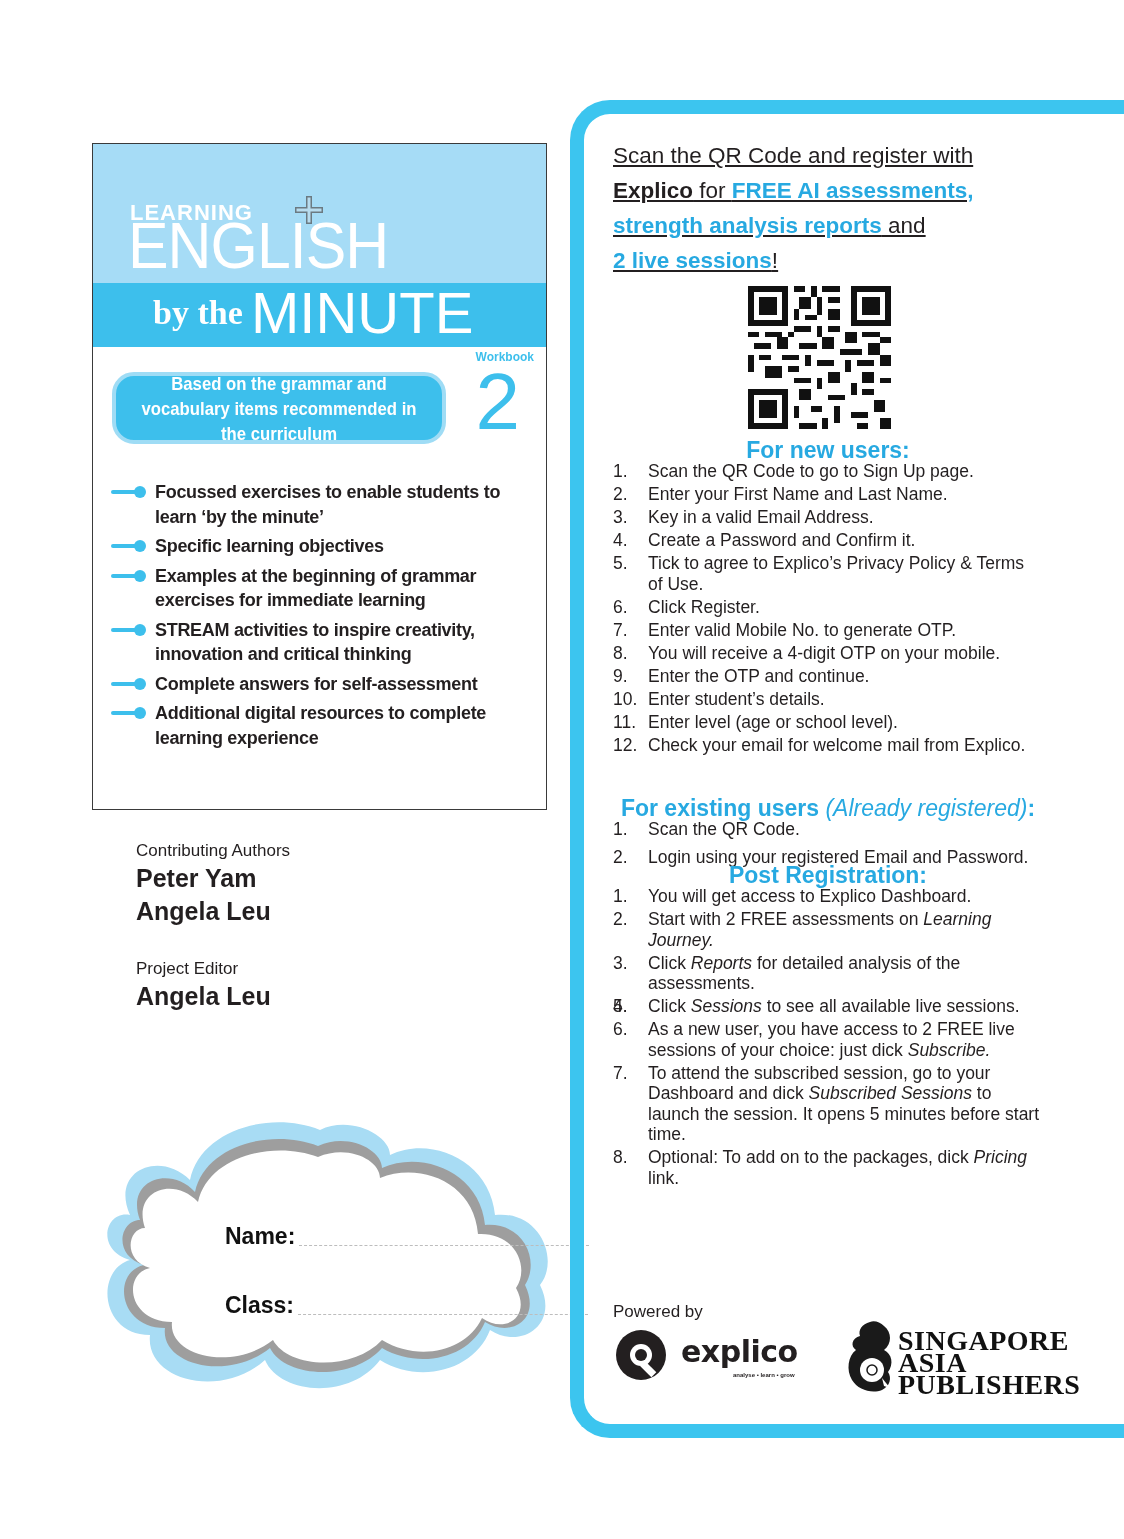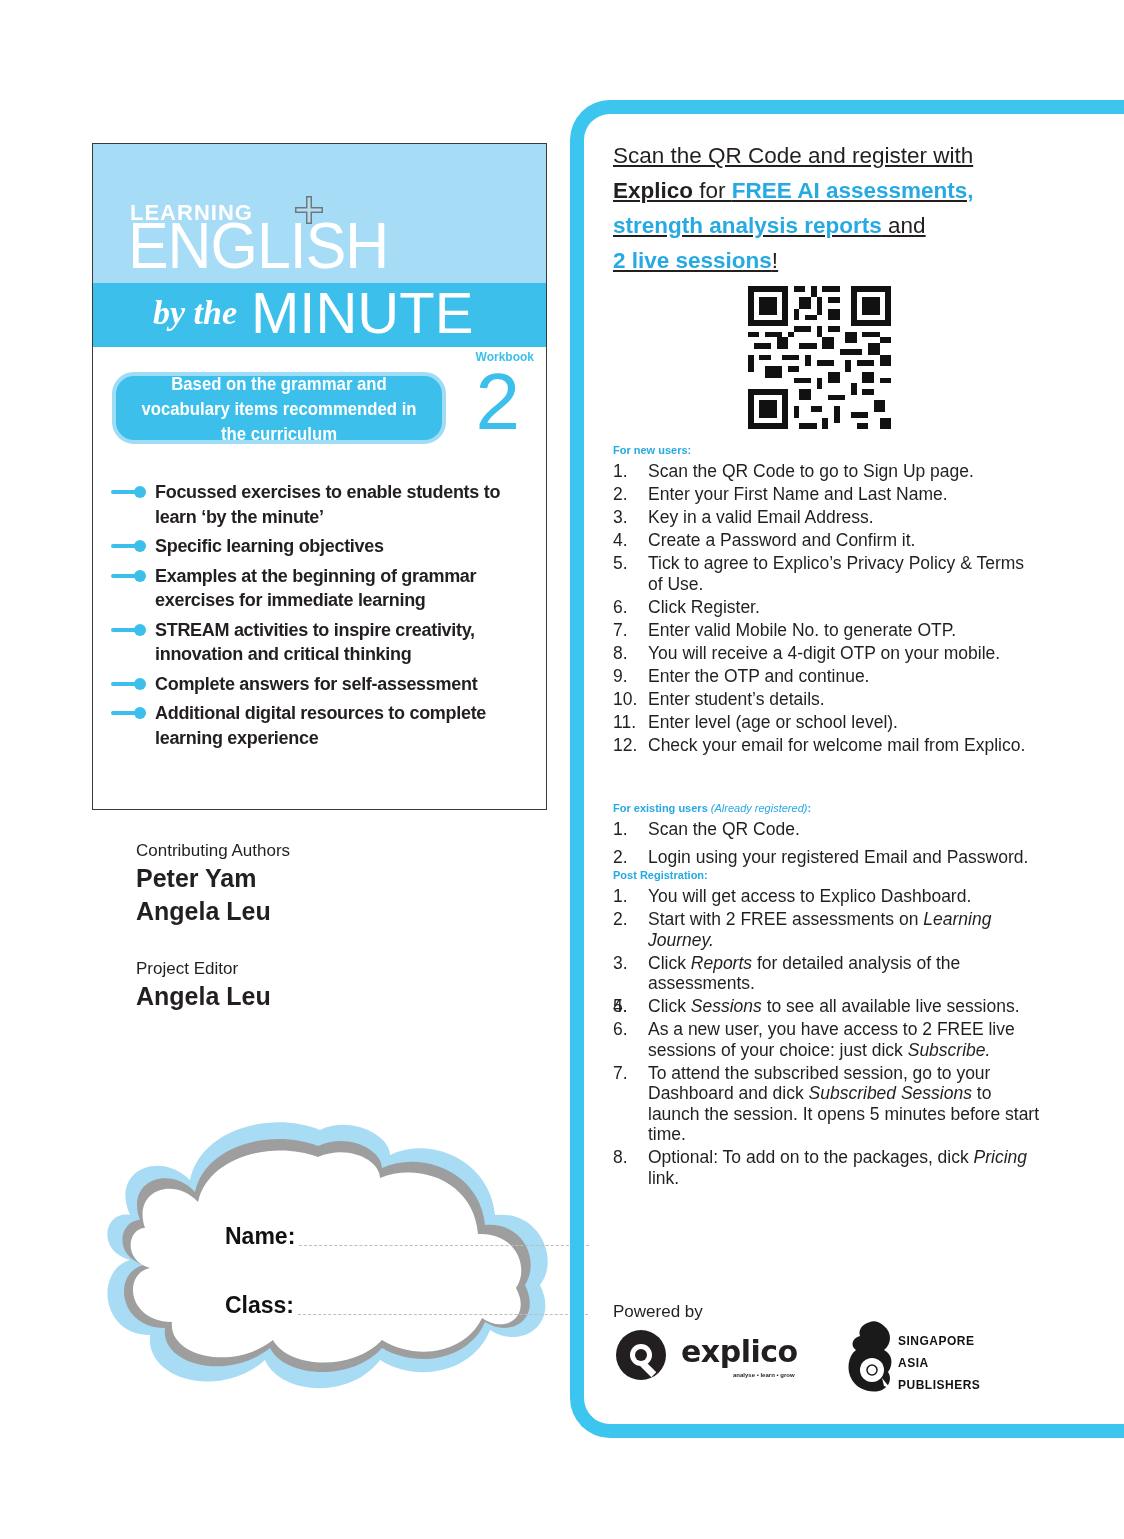--- a/index.html
+++ b/index.html
@@ -5,21 +5,21 @@
     html, body { margin: 0; padding: 0; background: #ffffff; }
     body { width: 1124px; height: 1539px; position: relative; overflow: hidden; font-family: "Liberation Sans", sans-serif; color: #231f20; }
 
     
     .cover { position: absolute; left: 92px; top: 143px; width: 455px; height: 667px; border: 1px solid #3a3a3a; box-sizing: border-box; background: #fff; overflow: hidden; padding-left: 43px; }
     .cover-top { position: absolute; left: 0; top: 0; width: 100%; height: 139px; background: #a6dcf6; }
     .cover-band { position: absolute; left: 0; top: 139px; width: 100%; height: 64px; background: #3dbfec; }
     .brand-learning { position: absolute; left: 37px; top: 56px; font-family: "Liberation Sans", sans-serif; font-weight: bold; font-size: 22px; letter-spacing: 1px; color: #fff; }
     .brand-plus { position: absolute; left: 200px; top: 50px; width: 32px; height: 32px; }
     .brand-english { position: absolute; left: 35px; top: 70px; font-family: "Liberation Sans", sans-serif; font-size: 64px; color: #fff; letter-spacing: -1px; line-height: 1; transform: scaleX(0.95); transform-origin: left; }
-    .brand-bythe { position: absolute; left: 60px; top: 150px; font-family: "Liberation Serif", serif; font-style: italic; font-weight: bold; font-size: 34px; color: #fff; }
+    .brand-bythe { position: absolute; left: 60px; top: 150px; font-family: "Liberation Serif", serif; font-weight: bold; font-size: 34px; color: #fff; }
     .brand-minute { position: absolute; left: 158px; top: 140px; font-family: "Liberation Sans", sans-serif; font-size: 58px; color: #fff; line-height: 1; }
     .workbook-label { position: absolute; right: 12px; top: 206px; font-size: 12px; color: #3dbfec; font-weight: bold; }
     .workbook-num { position: absolute; right: 26px; top: 218px; font-size: 80px; color: #3dbfec; line-height: 1; }
     .curriculum-pill { position: absolute; left: 19px; top: 228px; width: 334px; height: 72px; border-radius: 22px; background: #3dbfec; border: 4px solid #9fdcf5; box-sizing: border-box; display: flex; align-items: center; justify-content: center; text-align: center; }
     .curriculum-pill span { color: #fff; font-weight: bold; font-size: 19px; line-height: 25px; font-family: "Liberation Sans Narrow", "Liberation Sans", sans-serif; transform: scaleX(0.88); display: block; }
     .features { position: absolute; left: 18px; top: 336px; width: 420px; margin: 0; padding: 0; list-style: none; }
     .features li { position: relative; padding-left: 44px; font-weight: bold; font-size: 18px; line-height: 24.5px; margin-bottom: 5px; letter-spacing: -0.3px; }
     .bullet { position: absolute; left: 0; top: 6px; width: 36px; height: 12px; }
 
     
@@ -34,34 +34,34 @@
     .cloud-field .line { display: inline-block; width: 290px; border-bottom: 1.5px dashed #bdbdbd; margin-left: 4px; height: 1px; margin-bottom: 4px; }
 
     
     .panel { position: absolute; left: 570px; top: 100px; width: 600px; height: 1338px; border: 14px solid #3cc5ef; border-right: none; border-radius: 40px 0 0 40px; box-sizing: border-box; }
     .intro { position: absolute; left: 613px; top: 138px; width: 440px; font-size: 22.5px; line-height: 35px; color: #231f20; text-decoration: underline; }
     .intro .hl { color: #27a9e1; font-weight: bold; }
     .intro .b { font-weight: bold; }
     .qr { position: absolute; left: 748px; top: 286px; width: 143px; height: 143px; }
 
     .section { position: absolute; left: 613px; width: 430px; }
-    .section h3 { margin: 0; font-size: 11px; font-weight: bold; color: #27a9e1; line-height: 22px; }
+    .section h3 { margin: 0; font-size: 23px; font-weight: bold; color: #27a9e1; line-height: 22px; text-align: center; }
     .section h3 i { font-weight: normal; font-style: italic; }
     .steps { margin: 0; padding: 0; list-style: none; }
     .steps li { position: relative; padding-left: 35px; font-size: 17.5px; line-height: 20.5px; margin-bottom: 2.5px; color: #231f20; }
     .steps li .n { position: absolute; left: 0; top: 0; }
     .sec-new { top: 439px; }
     .sec-exist { top: 797px; }
     .sec-exist li { margin-bottom: 7px; }
     .sec-post { top: 864px; }
 
     .powered { position: absolute; left: 613px; top: 1302px; font-size: 17px; color: #231f20; }
     .explico-logo { position: absolute; left: 613px; top: 1328px; width: 210px; height: 56px; }
     .sap-logo { position: absolute; left: 842px; top: 1318px; width: 225px; height: 80px; }
-    .sap-text { position: absolute; left: 898px; top: 1330px; font-family: Liberation Sans, sans-serif; font-weight: bold; font-size: 12px; line-height: 22px; color: #111; letter-spacing: 0.5px; }
+    .sap-text { position: absolute; left: 898px; top: 1330px; font-family: Liberation Serif, serif; font-weight: bold; font-size: 28px; line-height: 22px; color: #111; letter-spacing: 0.5px; }
     .explico-word { position: absolute; left: 681px; top: 1334px; font-family: "DejaVu Sans", sans-serif; font-weight: bold; font-size: 30px; color: #231f20; letter-spacing: -0.5px; }
     .explico-tag { position: absolute; left: 733px; top: 1372px; font-size: 6px; color: #231f20; font-weight: bold; }
   </style>
 </head>
 <body>
 
 <div class="cover">
   <div class="cover-top"></div>
   <div class="cover-band"></div>
   <div class="brand-learning">LEARNING</div>

